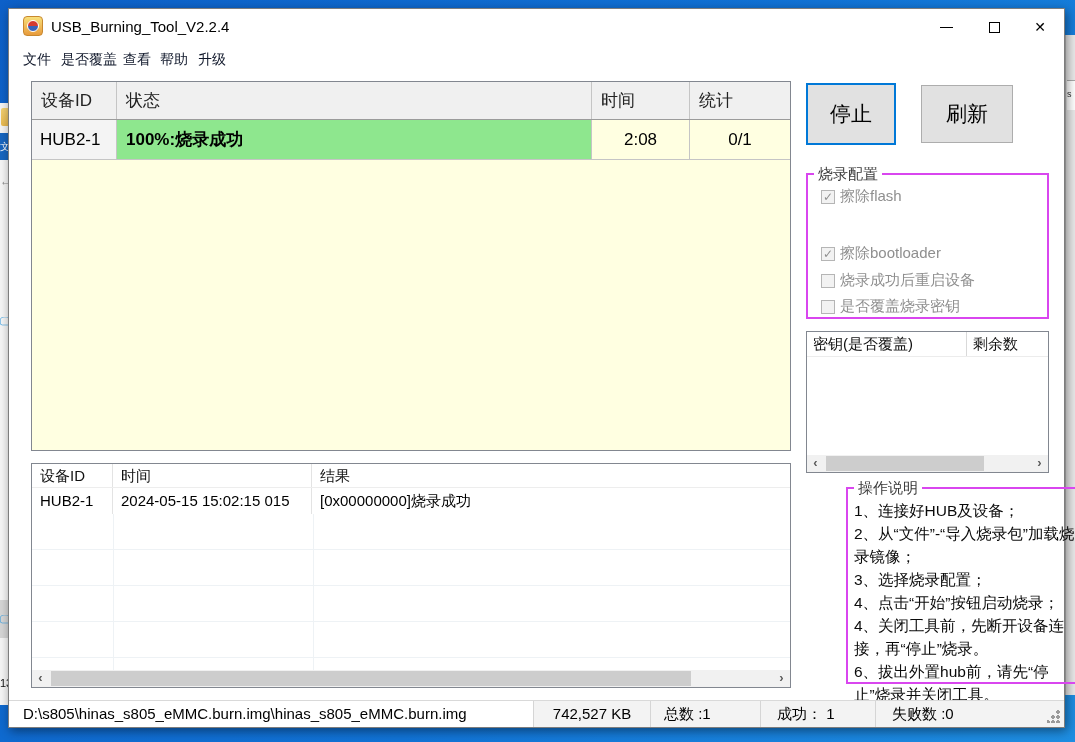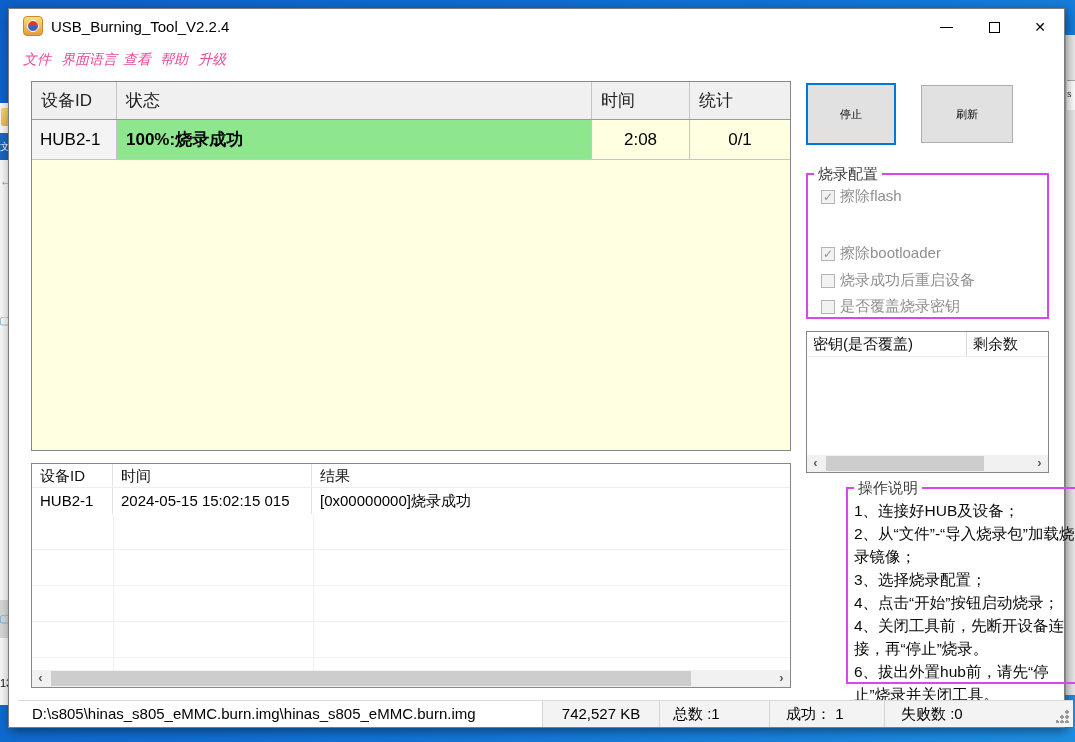--- a/index.html
+++ b/index.html
@@ -32,35 +32,35 @@
   .app-icon i { position:absolute; left:3px; top:3px; width:12px; height:12px; border-radius:50%;
     background:linear-gradient(#d63b2f 50%,#3a62b8 50%); border:1px solid #fff; display:block; }
   .title-text { position:absolute; left:42px; top:9px; font-size:15px; color:#000;text-align:right; }
   .tb-btn { position:absolute; top:0; width:46px; height:36px; text-align:center; line-height:36px; color:#000; }
   .tb-min { left:914px; } .tb-max { left:962px; } .tb-close { left:1008px; }
   .glyph-min { display:inline-block; width:13px; height:1px; background:#000; vertical-align:middle; }
   .glyph-max { display:inline-block; width:11px; height:11px; border:1px solid #000; vertical-align:middle; }
   .glyph-close { font-size:14px; }
 
   .menubar { position:absolute; left:0; top:36px; width:100%; height:26px; background:#fff; }
-  .menu-item { position:absolute; top:4px; font-size:14px; color:#ec4899; padding:2px 4px;font-style:italic; }
+  .menu-item { position:absolute; top:4px; font-size:14px; color:#0f172a; padding:2px 4px; }
 
   
   .dev-table { position:absolute; left:22px; top:72px; width:760px; height:370px;
     background:#ffffe1; border:1px solid #828790; }
   .dev-head { display:flex; height:38px; background:#f0f0f0; border-bottom:1px solid #9b9b9b; }
   .dev-head .hc { font-size:17px; color:#222; line-height:37px; padding-left:9px; border-right:1px solid #c5c5c5; }
   .dev-row { display:flex; height:40px; border-bottom:1px solid #c5c5c5; }
   .c-id { width:85px; } .c-status { width:475px; } .c-time { width:98px; } .c-stat { width:100px; border-right:none !important; }
   .dev-row .c-id { background:#f4f4f4; font-size:17px; color:#000; line-height:39px; padding-left:8px; border-right:1px solid #c5c5c5; }
   .dev-row .c-status { background:#8ee78e; font-size:17px; font-weight:600; color:#000; line-height:39px; padding-left:9px; border-right:1px solid #c5c5c5; }
   .dev-row .c-time, .dev-row .c-stat { background:#ffffe1; font-size:17px; color:#000; line-height:39px; text-align:center; border-right:1px solid #c5c5c5; }
 
   
-  .btn { position:absolute; background:#e1e1e1; font-size:11px; color:#000; text-align:center; }
+  .btn { position:absolute; background:#e1e1e1; font-size:21px; color:#000; text-align:center; }
   .btn-stop { left:797px; top:74px; width:90px; height:62px; border:2px solid #0078d7; line-height:58px; }
   .btn-refresh { left:912px; top:76px; width:92px; height:58px; border:1px solid #adadad; line-height:56px; }
 
   
   .groupbox { position:absolute; border:2px solid #d946ef; }
   .gb-label { position:absolute; top:-10px; left:6px; background:#fff; padding:0 4px; font-size:15px; color:#3c3c3c; }
   .cfg-group { left:797px; top:164px; width:243px; height:146px; }
   .chk-row { position:absolute; left:13px; font-size:15px; color:#8f8f8f; display:flex; align-items:center; }
   .chk-box { width:14px; height:14px; border:1px solid #b5b5b5; background:#f2f2f2; margin-right:5px;
     font-size:12px; line-height:13px; text-align:center; color:#8f8f8f; }
@@ -92,21 +92,21 @@
   .log-head .hc { font-size:15px; color:#111; line-height:23px; padding-left:8px; }
   .lc1 { width:81px; border-right:1px solid #e3e3e3; } .lc2 { width:199px; border-right:1px solid #e3e3e3; } .lc3 { flex:1; }
   .log-row { display:flex; height:26px; }
   .log-row .cell { font-size:15px; color:#000; line-height:25px; padding-left:8px; }
   .log-grid { position:absolute; left:0; top:50px; width:758px; height:158px;
     background:repeating-linear-gradient(#fff 0,#fff 35px,#eef2f5 35px,#eef2f5 36px); }
   .log-grid .v1,.log-grid .v2 { position:absolute; top:0; width:1px; height:100%; background:#eef2f5; }
   .log-grid .v1 { left:81px; } .log-grid .v2 { left:281px; }
 
   
-  .statusbar { position:absolute; left:9px; bottom:0; width:100%; height:27px; background:#f3f3f3;
+  .statusbar { position:absolute; left:0; bottom:0; width:100%; height:27px; background:#f3f3f3;
     border-top:1px solid #d9d9d9; font-size:15px; color:#000; }
   .sb-seg { position:absolute; top:0; height:100%; line-height:26px; border-right:1px solid #d5d5d5; overflow:hidden; }
   .seg-path { left:0; width:525px; background:#fff; padding-left:14px; }
   .seg-size { left:525px; width:117px; text-align:center; }
   .seg-total { left:642px; width:110px; padding-left:13px; }
   .seg-success { left:752px; width:115px; padding-left:16px; }
   .seg-failed { left:867px; width:190px; padding-left:16px; border-right:none; }
   .resize-grip { position:absolute; right:4px; bottom:4px; width:13px; height:13px;
     background:
       radial-gradient(circle at 11px 2px,#9a9a9a 1.6px,transparent 2px),
@@ -144,21 +144,21 @@
           <i></i>
         </div>
       <div class="title-text">USB_Burning_Tool_V2.2.4</div>
       <div class="tb-btn tb-min"><span class="glyph-min"></span></div>
       <div class="tb-btn tb-max"><span class="glyph-max"></span></div>
       <div class="tb-btn tb-close"><span class="glyph-close">✕</span></div>
     </div>
 
     <div class="menubar">
       <div class="menu-item" style="left:10px">文件</div>
-      <div class="menu-item" style="left:48px">界面语言</div>
+      <div class="menu-item" style="left:48px">是否覆盖</div>
       <div class="menu-item" style="left:110px">查看</div>
       <div class="menu-item" style="left:147px">帮助</div>
       <div class="menu-item" style="left:185px">升级</div>
     </div>
 
     <div class="dev-table">
       <div class="dev-head">
         <div class="hc c-id">设备ID</div>
         <div class="hc c-status">状态</div>
         <div class="hc c-time">时间</div>

